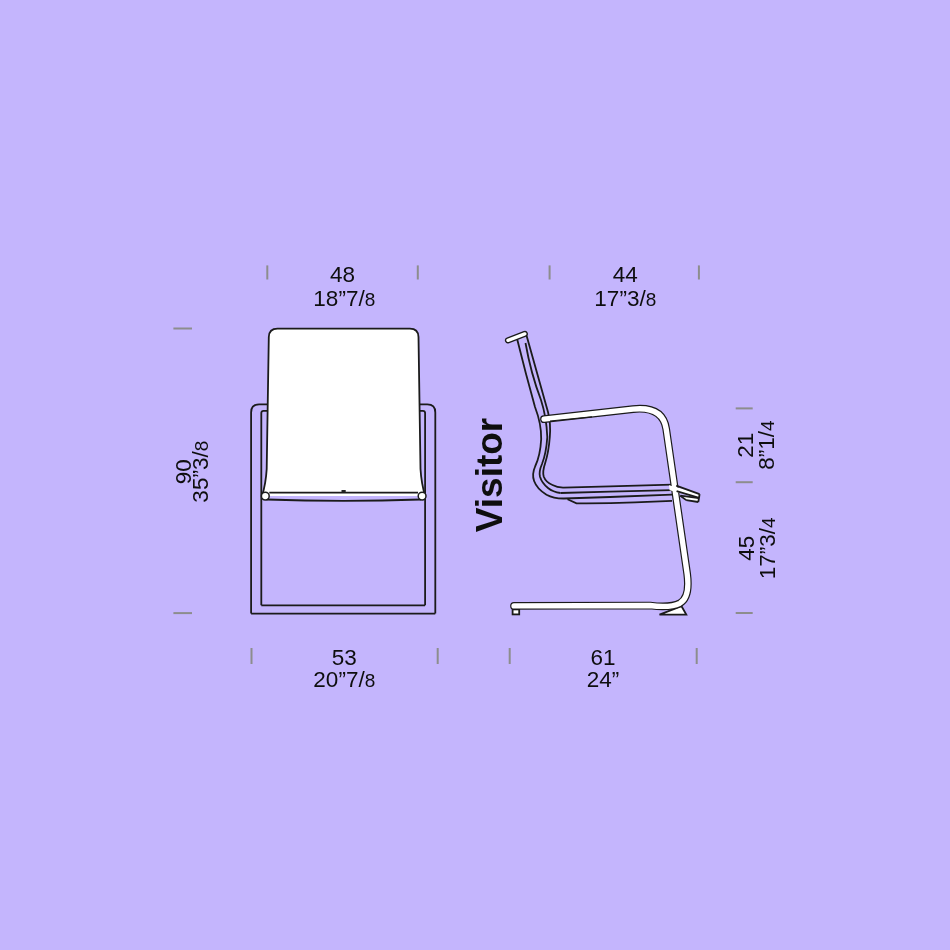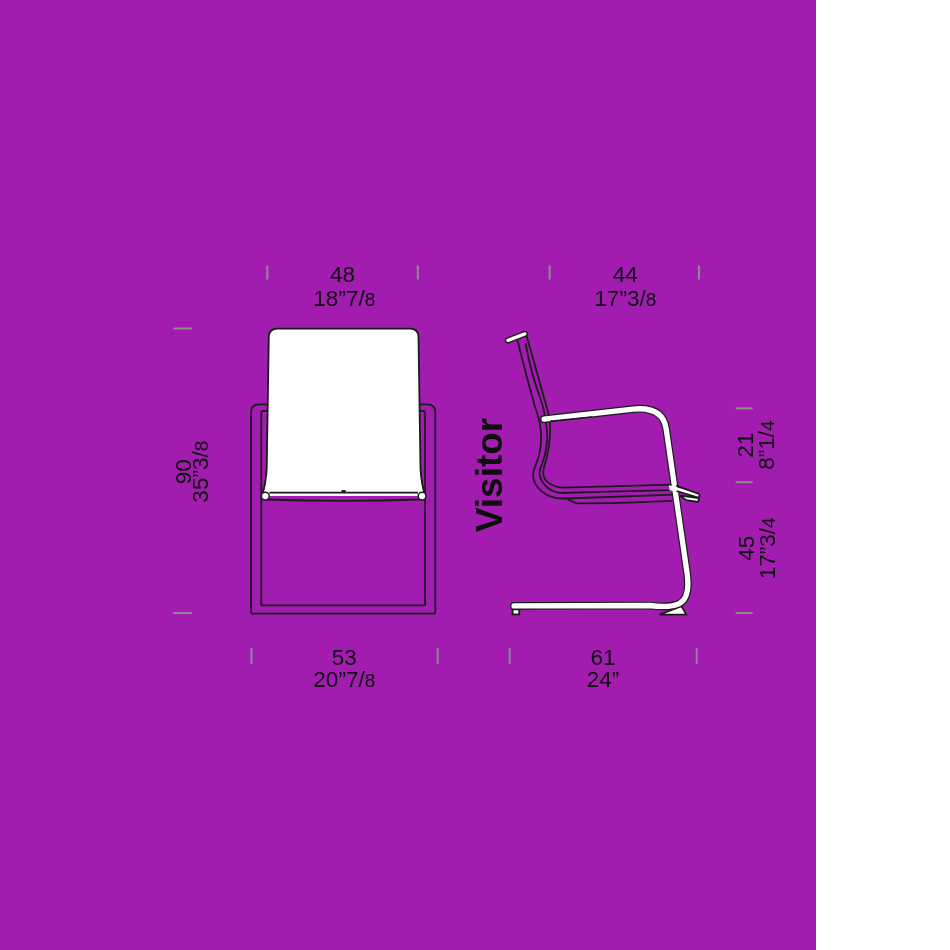--- a/index.html
+++ b/index.html
@@ -1,16 +1,16 @@
 <!DOCTYPE html>
 <html><head>
 <meta charset="utf-8">
 <style>
   html,body{margin:0;padding:0;background:#ffffff;}
-  .page{width:816px;height:950px;position:relative;background:#a21caf;overflow:hidden;}
+  .page{width:950px;height:950px;position:relative;background:#c4b5fd;overflow:hidden;}
   svg{position:absolute;top:0;left:0;filter:blur(0.4px);}
   text{font-family:"Liberation Sans",sans-serif;fill:#0e0e0e;}
 </style>
 </head>
 <body>
 <div class="page">
 <svg width="950" height="950" viewBox="0 0 950 950" fill="none">
 
 <g stroke="#8d8d8d" stroke-width="2">
   <line x1="267.3" y1="265.4" x2="267.3" y2="279.5"></line>

